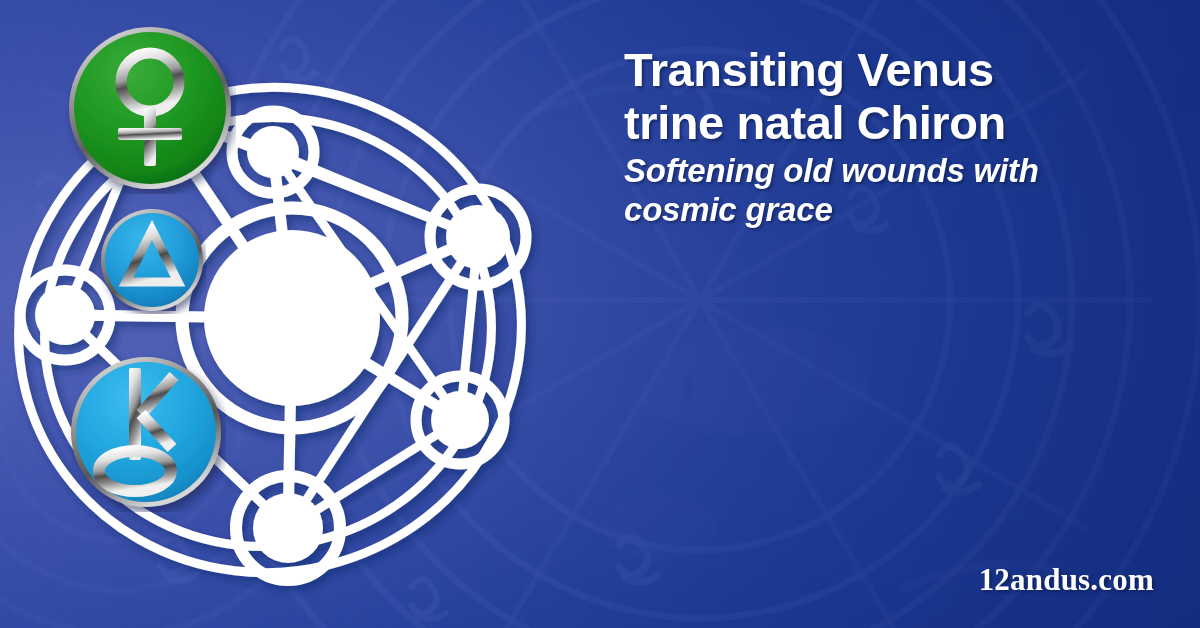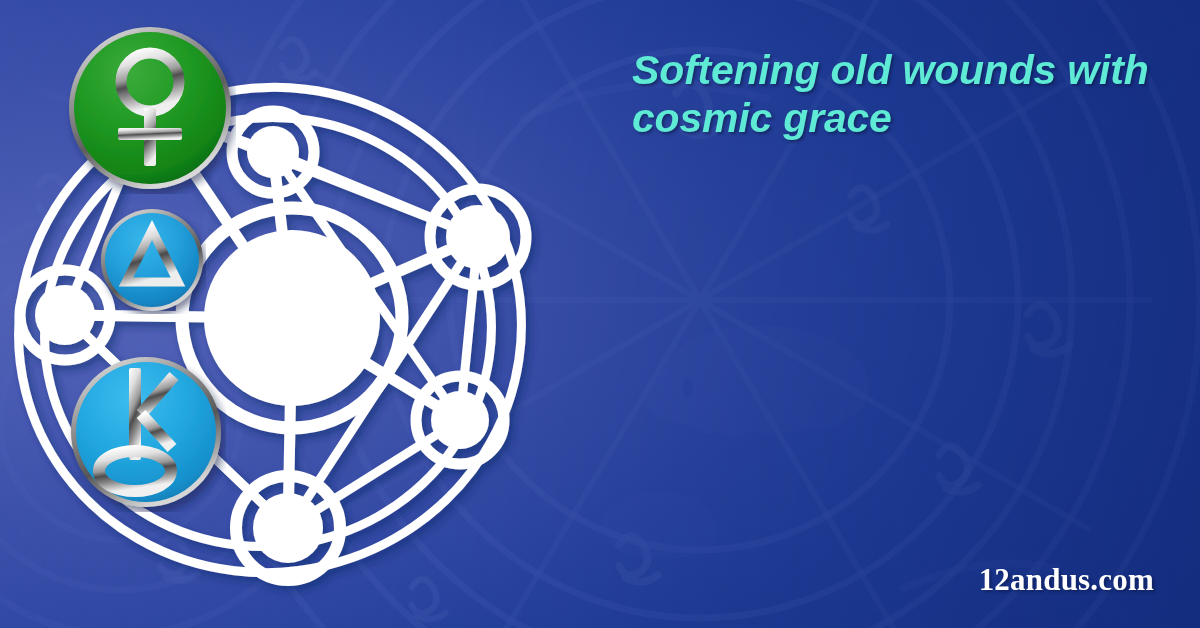--- a/index.html
+++ b/index.html
@@ -74,23 +74,23 @@
     margin: 0;
     color: #ffffff;
     font-size: 47px;
     font-weight: bold;
     line-height: 1.12;
     letter-spacing: -0.4px;
     text-shadow: 2px 2px 3px rgba(9,20,58,0.55);
     white-space: pre-line;
   }
   .subtitle {
-    margin: 3px 0 0 8px;
-    color: #5eead4;
-    font-size: 41px;
+    margin: 3px 0 0 0;
+    color: #ffffff;
+    font-size: 33px;
     font-style: italic;
     font-weight: bold;
     line-height: 1.17;
     letter-spacing: -0.2px;
     text-shadow: 2px 2px 3px rgba(9,20,58,0.5);
     white-space: pre-line;
   }
 
   
   .site-logo {
@@ -356,19 +356,21 @@
       <g>
         <rect x="63" y="16" width="12" height="92" rx="2" fill="url(#metalC)"></rect>
         <path d="M75 62 L108 24" stroke="url(#metalC)" stroke-width="12" stroke-linecap="butt" fill="none"></path>
         <path d="M75 62 L106 96" stroke="url(#metalC)" stroke-width="12" stroke-linecap="butt" fill="none"></path>
         <ellipse cx="69" cy="119" rx="36" ry="20" fill="none" stroke="url(#metalC)" stroke-width="12"></ellipse>
       </g>
     </svg>
   </div>
 
   <div class="text-block">
+    <h1 class="title">Transiting Venus
+trine natal Chiron</h1>
     <p class="subtitle">Softening old wounds with
 cosmic grace</p>
   </div>
 
   <div class="site-logo">12andus.com</div>
 
 </div>
 
 </body></html>

